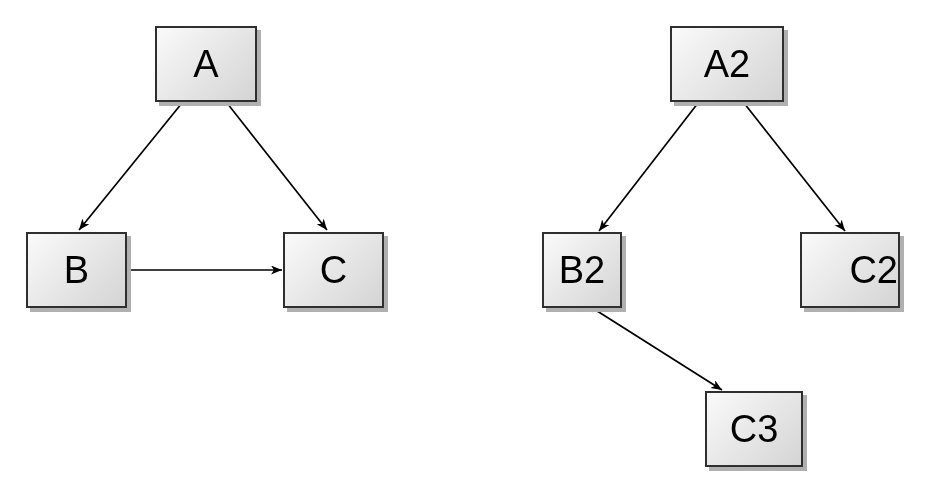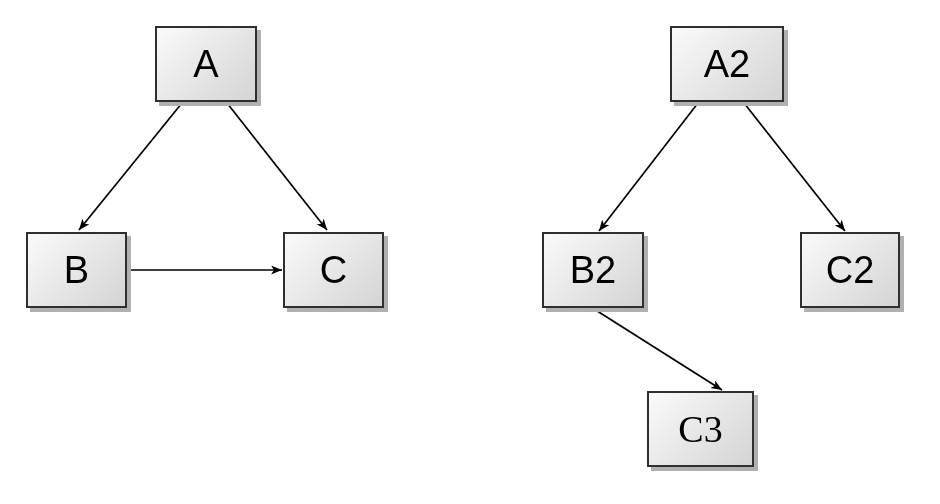--- a/index.html
+++ b/index.html
@@ -74,23 +74,23 @@
       </div>
       <div class="node" style="left: 26px; top: 232px; width: 101px; height: 76px;">
         <span class="node-label">B</span>
       </div>
       <div class="node" style="left: 283px; top: 232px; width: 101px; height: 76px;">
         <span class="node-label">C</span>
       </div>
       <div class="node" style="left: 670px; top: 26px; width: 114px; height: 76px;">
         <span class="node-label">A2</span>
       </div>
-      <div class="node" style="left: 542px; top: 232px; width: 102px; height: 76px;">
+      <div class="node" style="left: 542px; top: 232px; width: 80px; height: 76px;">
         <span class="node-label">B2</span>
       </div>
-      <div class="node" style="left: 800px; top: 232px; width: 100px; height: 76px;">
+      <div class="node" style="left: 800px; top: 232px; width: 100px; height: 76px; justify-content: flex-end;">
         <span class="node-label">C2</span>
       </div>
-      <div class="node" style="left: 647px; top: 391px; width: 107px; height: 76px; font-family: Liberation Serif, serif;">
+      <div class="node" style="left: 705px; top: 391px; width: 98px; height: 76px;">
         <span class="node-label">C3</span>
       </div>
     </div>
 </div>
 
 </body></html>

